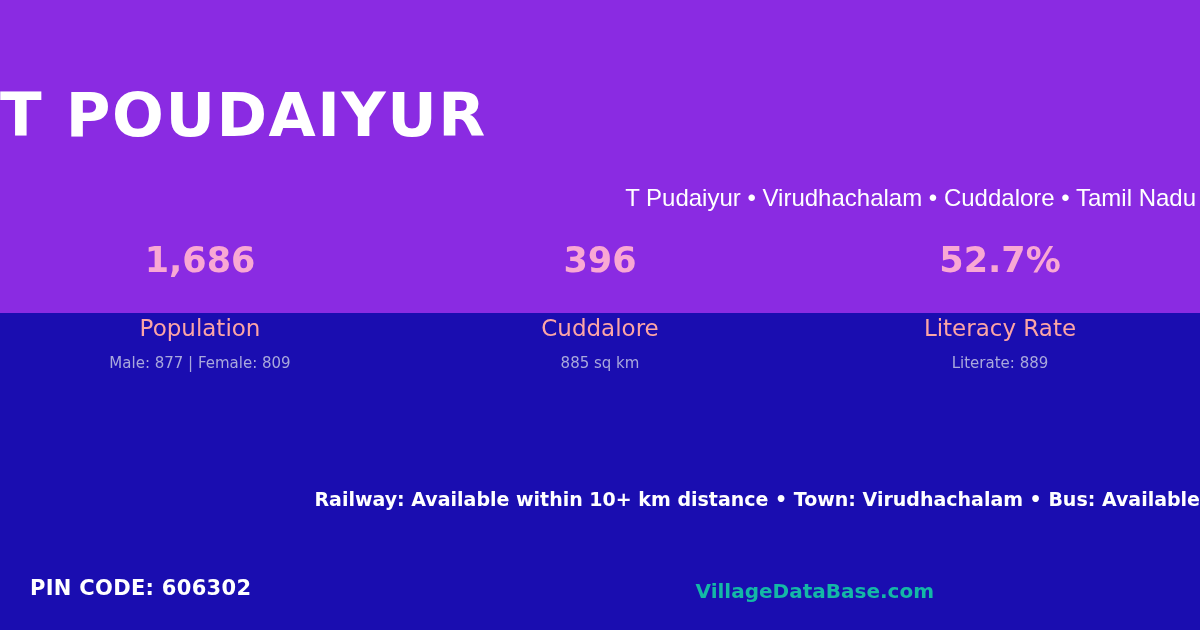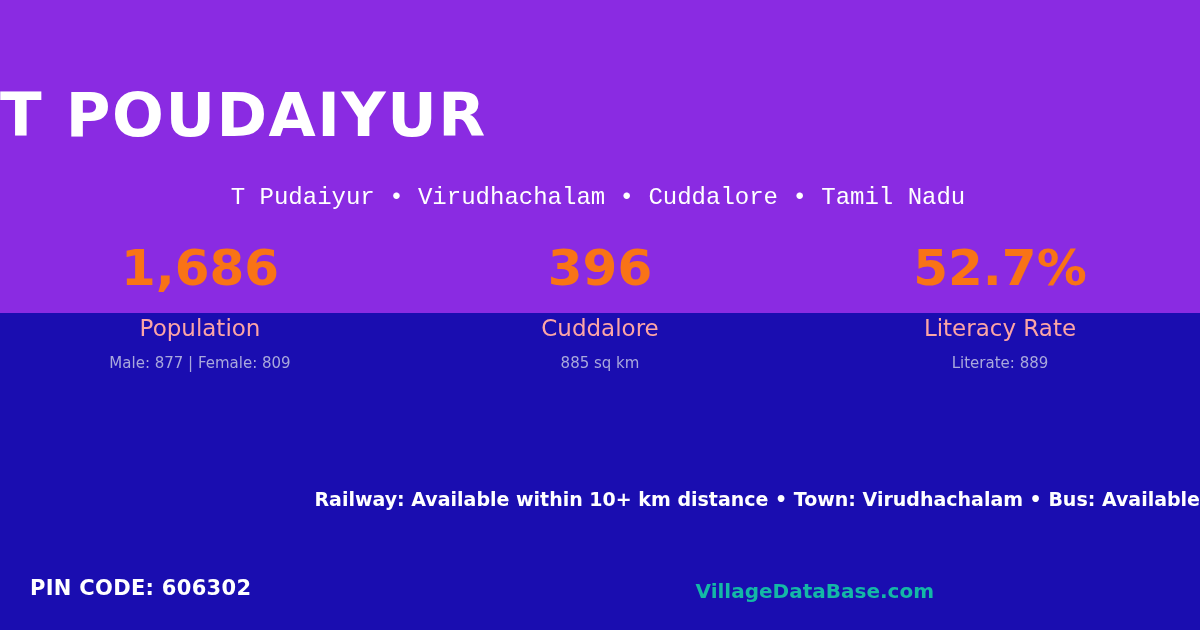--- a/index.html
+++ b/index.html
@@ -43,23 +43,23 @@
     letter-spacing: 1.5px;
     line-height: 1;
     white-space: nowrap;
   }
 
   #page-subtitle {
     position: absolute;
     left: 0;
     top: 183px;
     width: 1196px;
-    text-align: center;
-    color: #FFFFFF;
-    font-family: Liberation Mono, monospace;
+    text-align: right;
+    color: #FFFFFF;
+    font-family: Liberation Sans, sans-serif;
     font-size: 24px;
     font-weight: normal;
     line-height: 1.25;
     white-space: nowrap;
   }
 
   
   #stats-row {
     position: absolute;
     left: 0;
@@ -72,23 +72,23 @@
   .stat-block {
     flex: 1 1 0;
     position: relative;
     text-align: center;
   }
   .stat-value {
     position: absolute;
     left: 0;
     top: 0;
     width: 100%;
-    color: #f97316;
-    font-family: "DejaVu Sans", sans-serif;
-    font-size: 50px;
+    color: #f9a8d4;
+    font-family: "DejaVu Sans", sans-serif;
+    font-size: 35px;
     font-weight: bold;
     letter-spacing: 0px;
     line-height: 1;
     white-space: nowrap;
   }
   .stat-label {
     position: absolute;
     left: 0;
     top: 74px;
     width: 100%;

